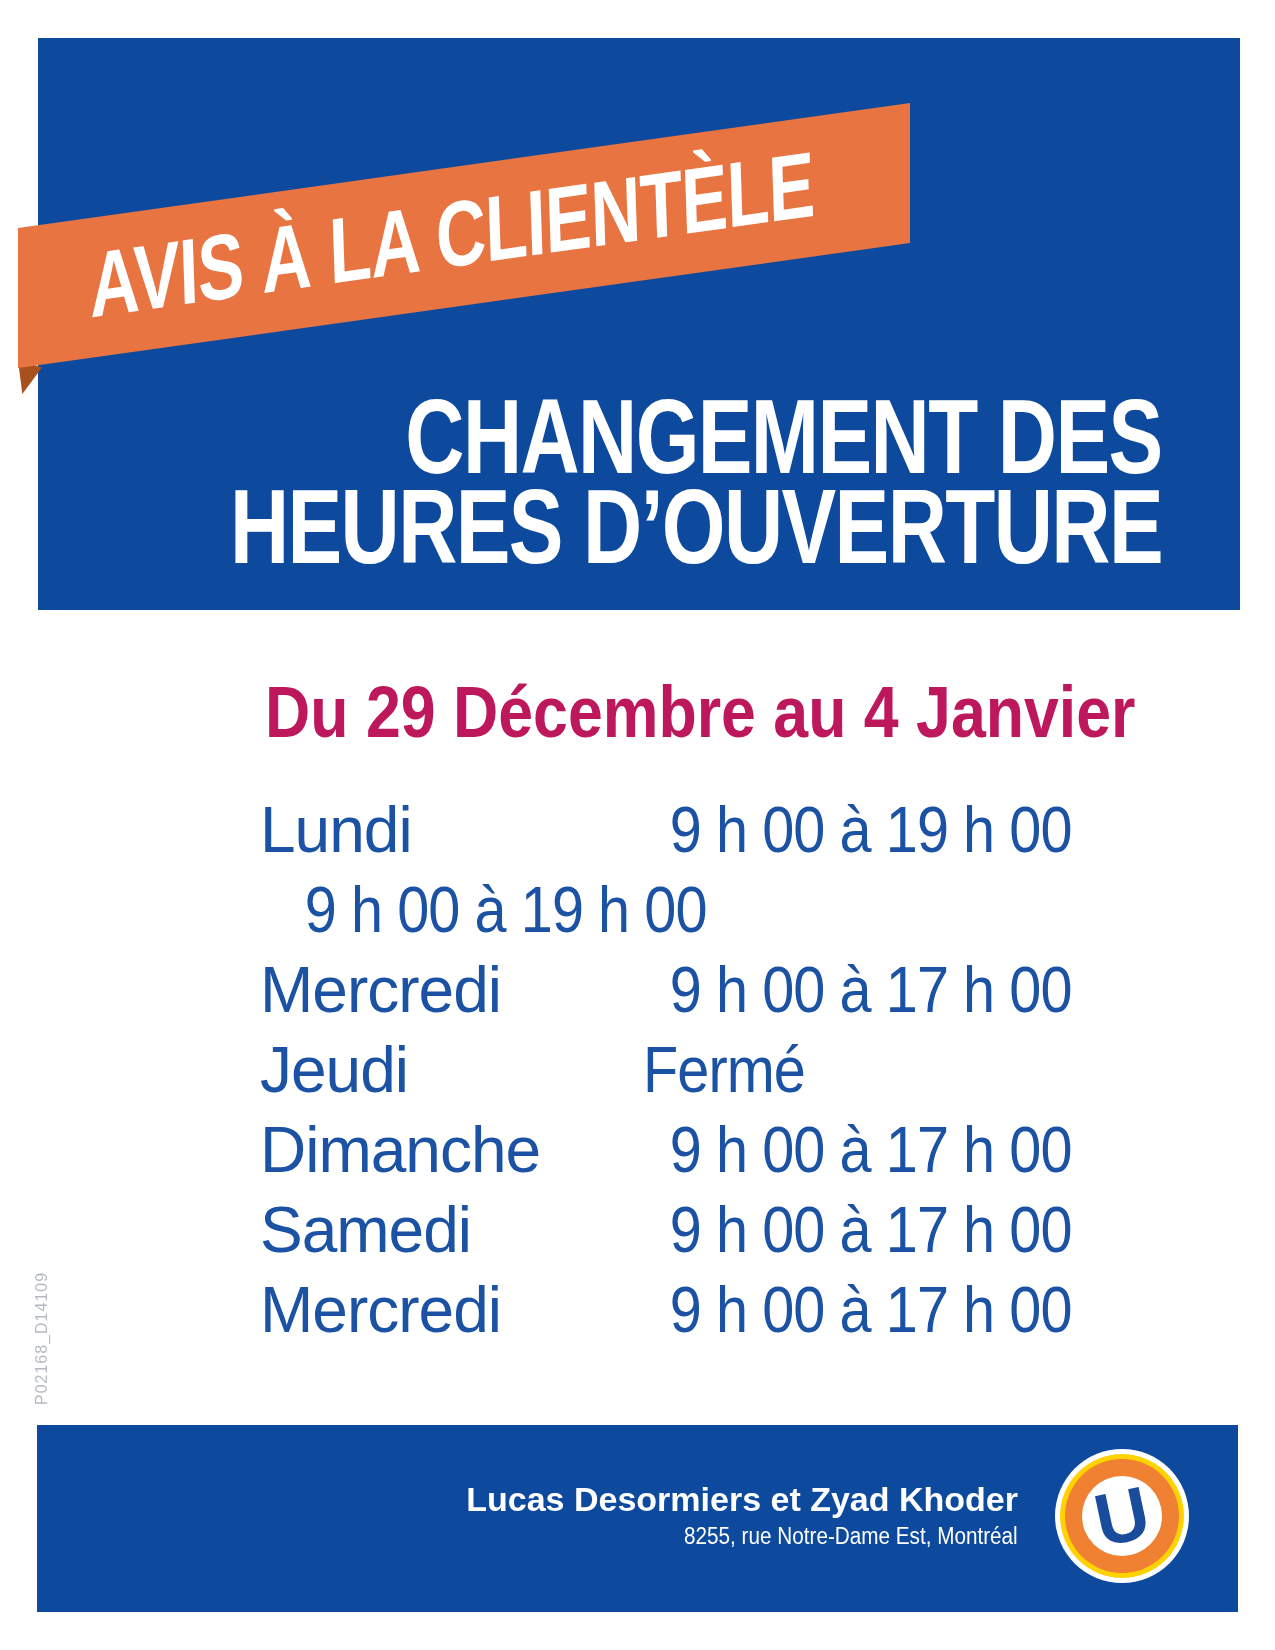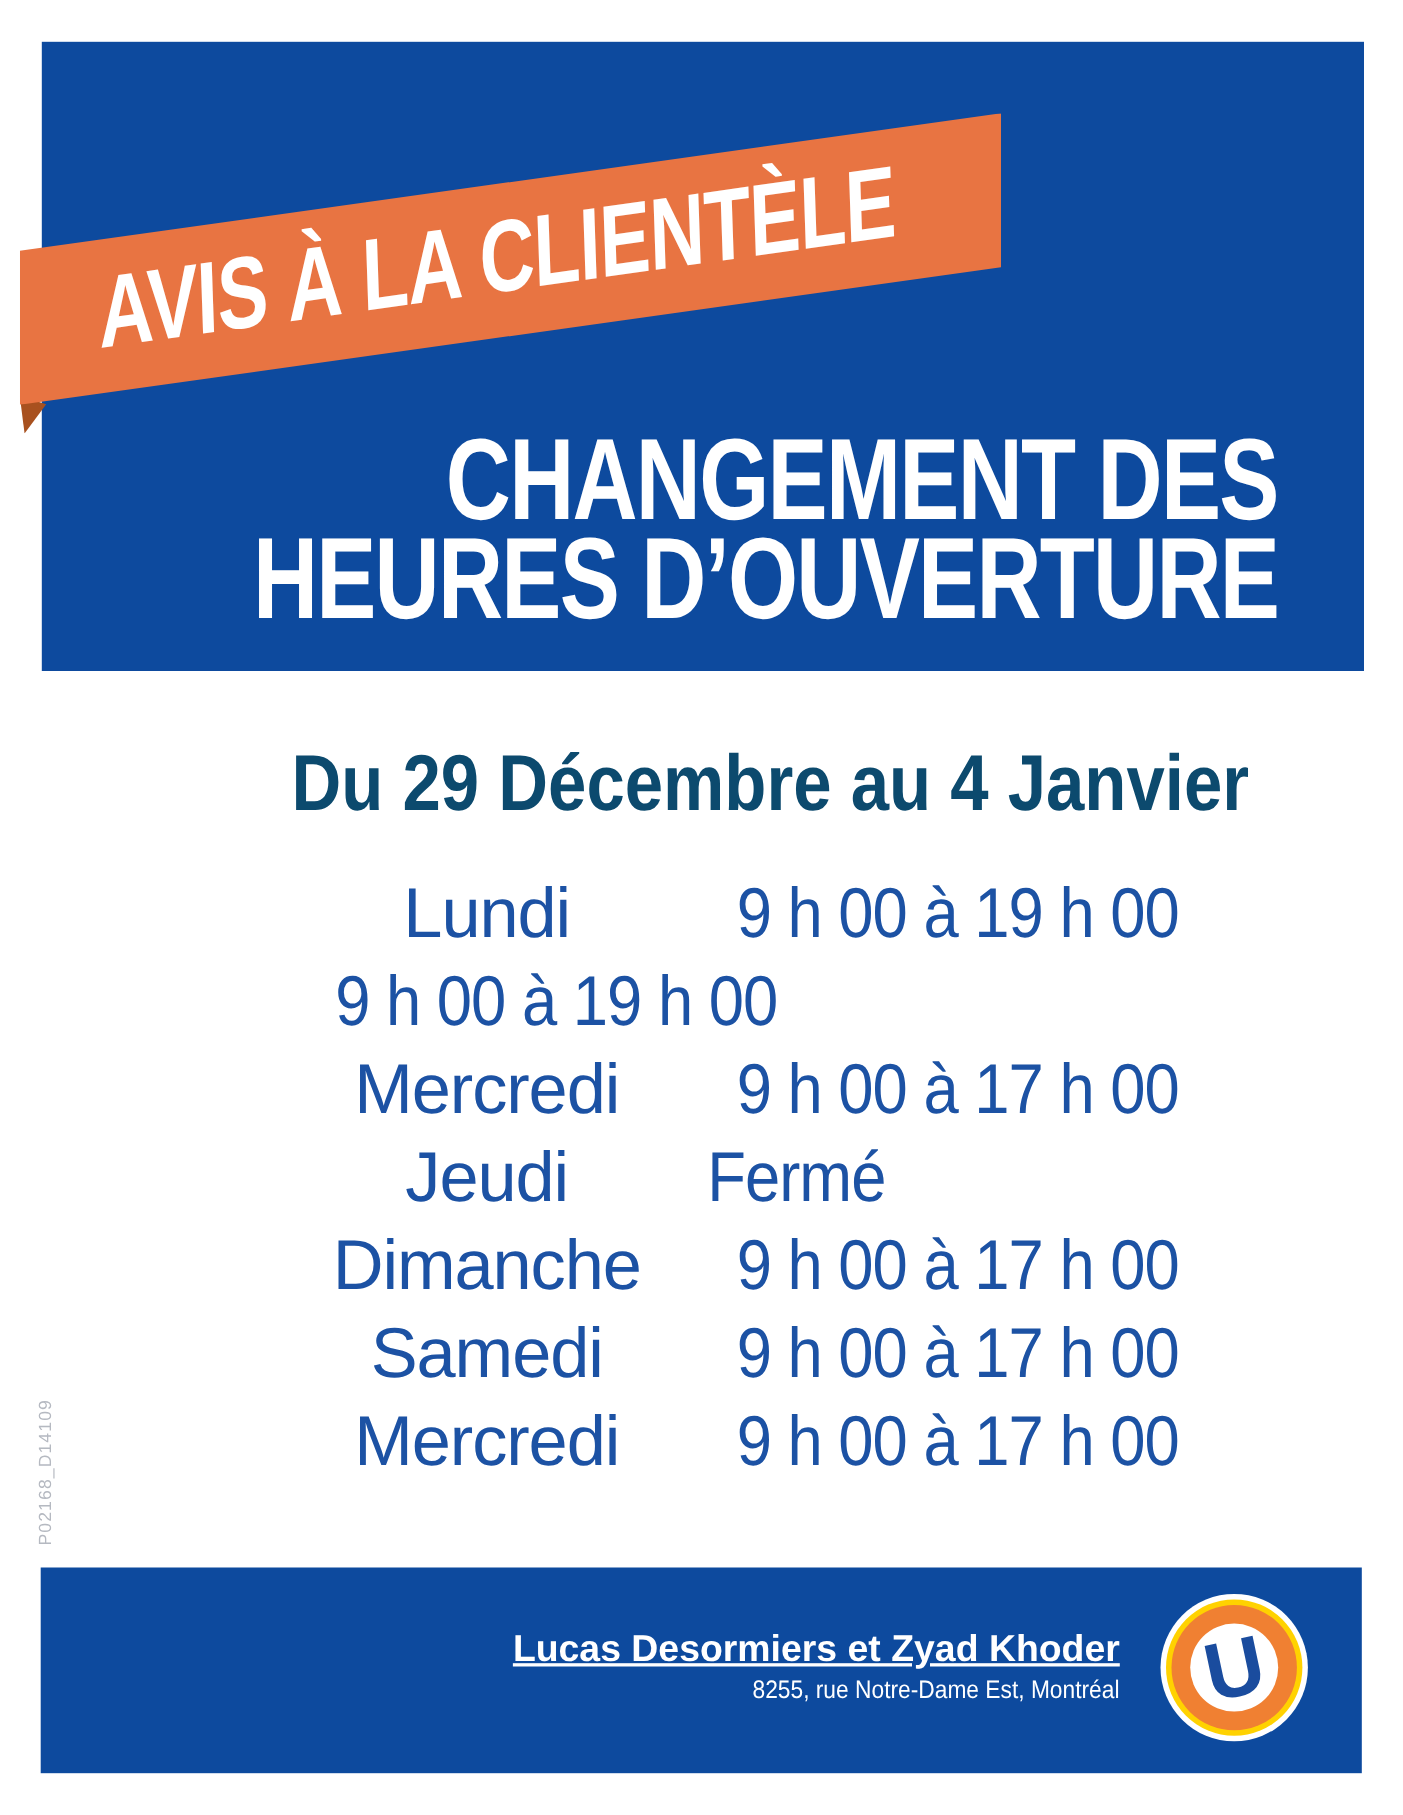--- a/index.html
+++ b/index.html
@@ -38,52 +38,52 @@
   }
   .title-line{display:block;}
   .title-line>span{
     display:inline-block;transform:scaleX(0.78);transform-origin:100% 50%;
     letter-spacing:-2px;
   }
   
   .date-line{
     position:absolute;left:200px;top:672px;width:940px;
     text-align:center;font-size:72px;font-weight:bold;line-height:80px;
-    color:#0c4a6e;white-space:nowrap;
+    color:#be185d;white-space:nowrap;
   }
   .date-line>span{display:inline-block;transform:scaleX(0.87);transform-origin:50% 50%;}
   
   .schedule{
     position:absolute;left:260px;top:790px;width:845px;
     color:#1c52a4;font-size:64px;line-height:80px;
   }
   .sched-row{display:flex;height:80px;white-space:nowrap;}
   .sched-row .day{
-    width:365px;text-align:center;letter-spacing:-1px;
+    width:365px;text-align:left;letter-spacing:-1px;
   }
   .sched-row .hours{
     flex:1;text-align:left;letter-spacing:-1px;
   }
   .sched-row .hours>span{
     display:inline-block;transform:scaleX(0.9);transform-origin:100% 50%;
   }
   
   .print-code{
     position:absolute;left:34px;top:1405px;
     font-size:16px;letter-spacing:1px;color:#b5b9c1;white-space:nowrap;
     transform:rotate(-90deg);transform-origin:0 0;line-height:16px;
   }
   
   .footer-panel{
     position:absolute;left:37px;top:1425px;width:1201px;height:187px;
     background:#0d4a9e;
   }
   .footer-text{
     position:absolute;right:257px;top:1480px;text-align:right;color:#ffffff;
-    white-space:nowrap;z-index:5;text-decoration:underline;
+    white-space:nowrap;z-index:5;
   }
   .footer-owners{display:block;font-size:34px;font-weight:bold;line-height:38px;}
   .footer-address,.footer-phone{display:block;font-size:23px;line-height:36px;}
   .footer-address>span,.footer-phone>span{
     display:inline-block;transform:scaleX(0.9);transform-origin:100% 50%;
   }
   
   .logo{position:absolute;left:1055px;top:1449px;width:134px;height:134px;z-index:6;}
   .logo .ring{position:absolute;border-radius:50%;}
   .ring-white-outer{left:0;top:0;width:134px;height:134px;background:#ffffff;}

